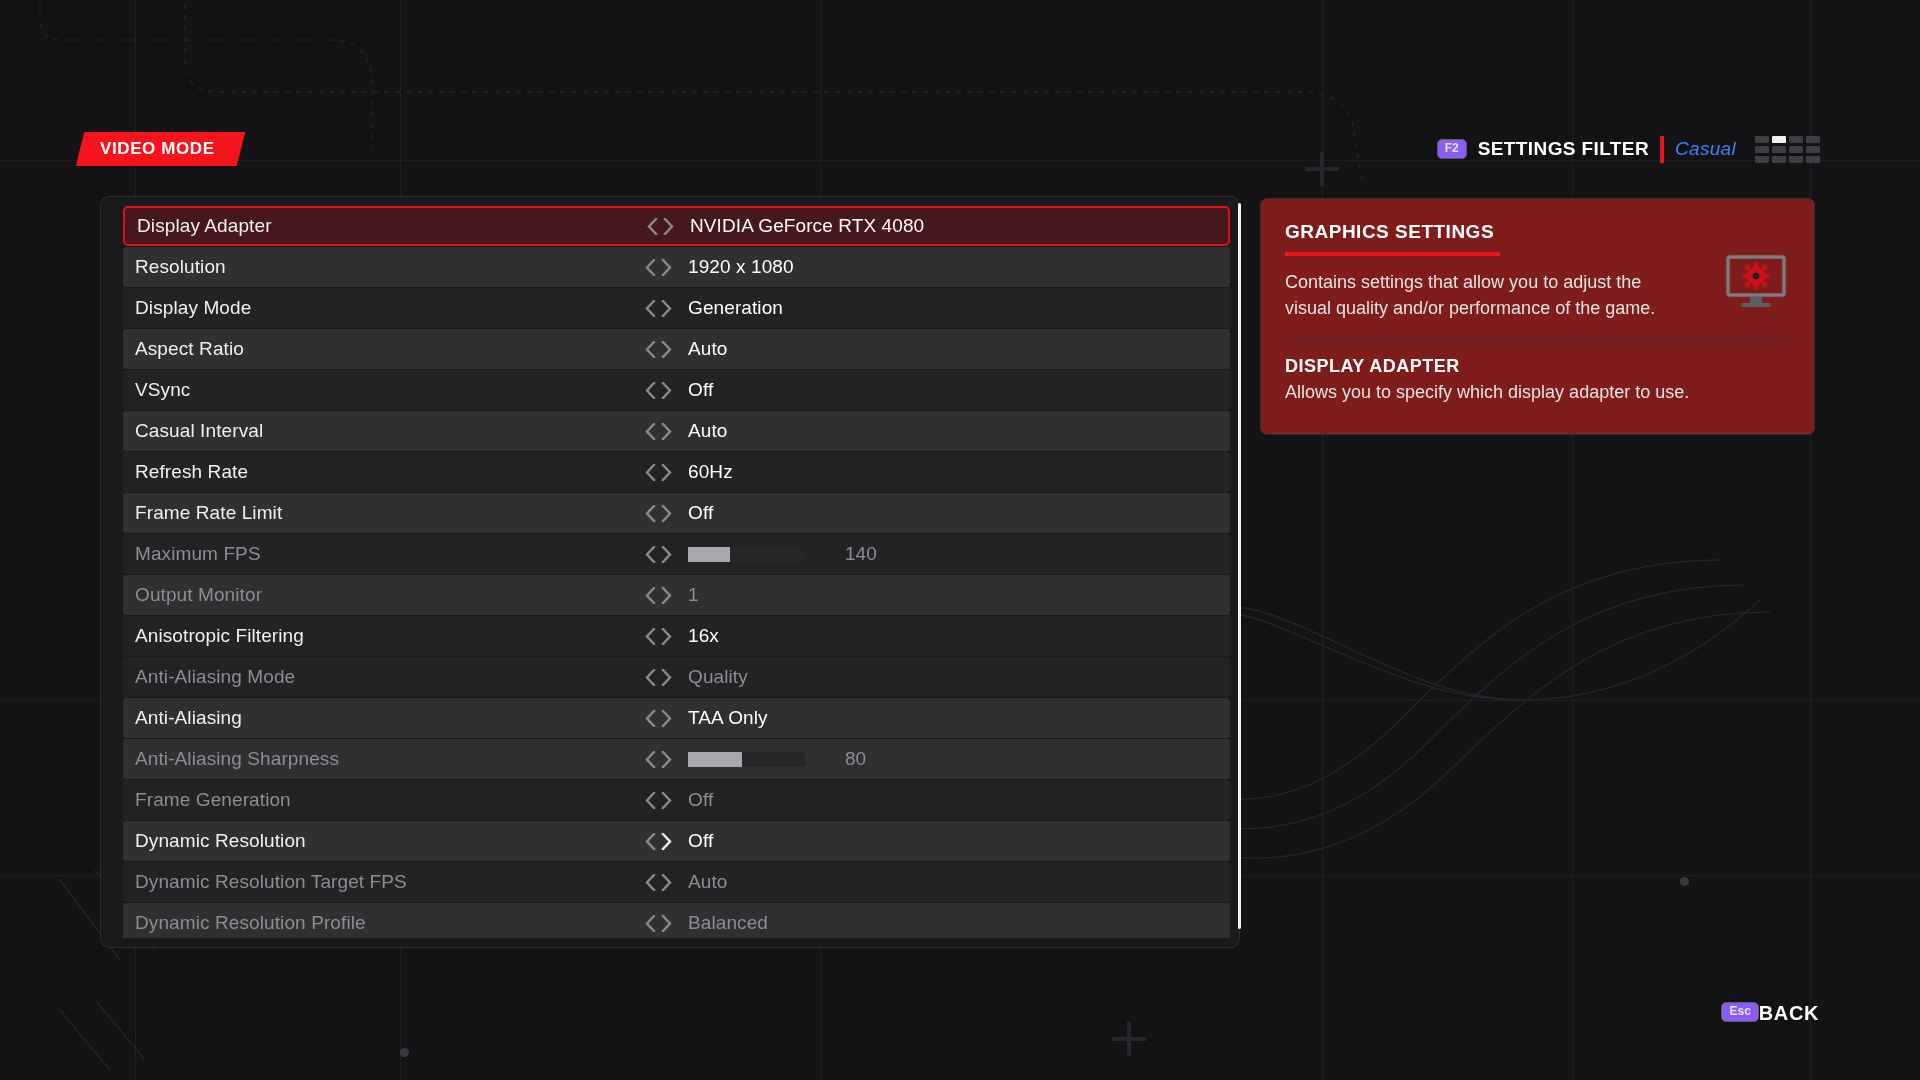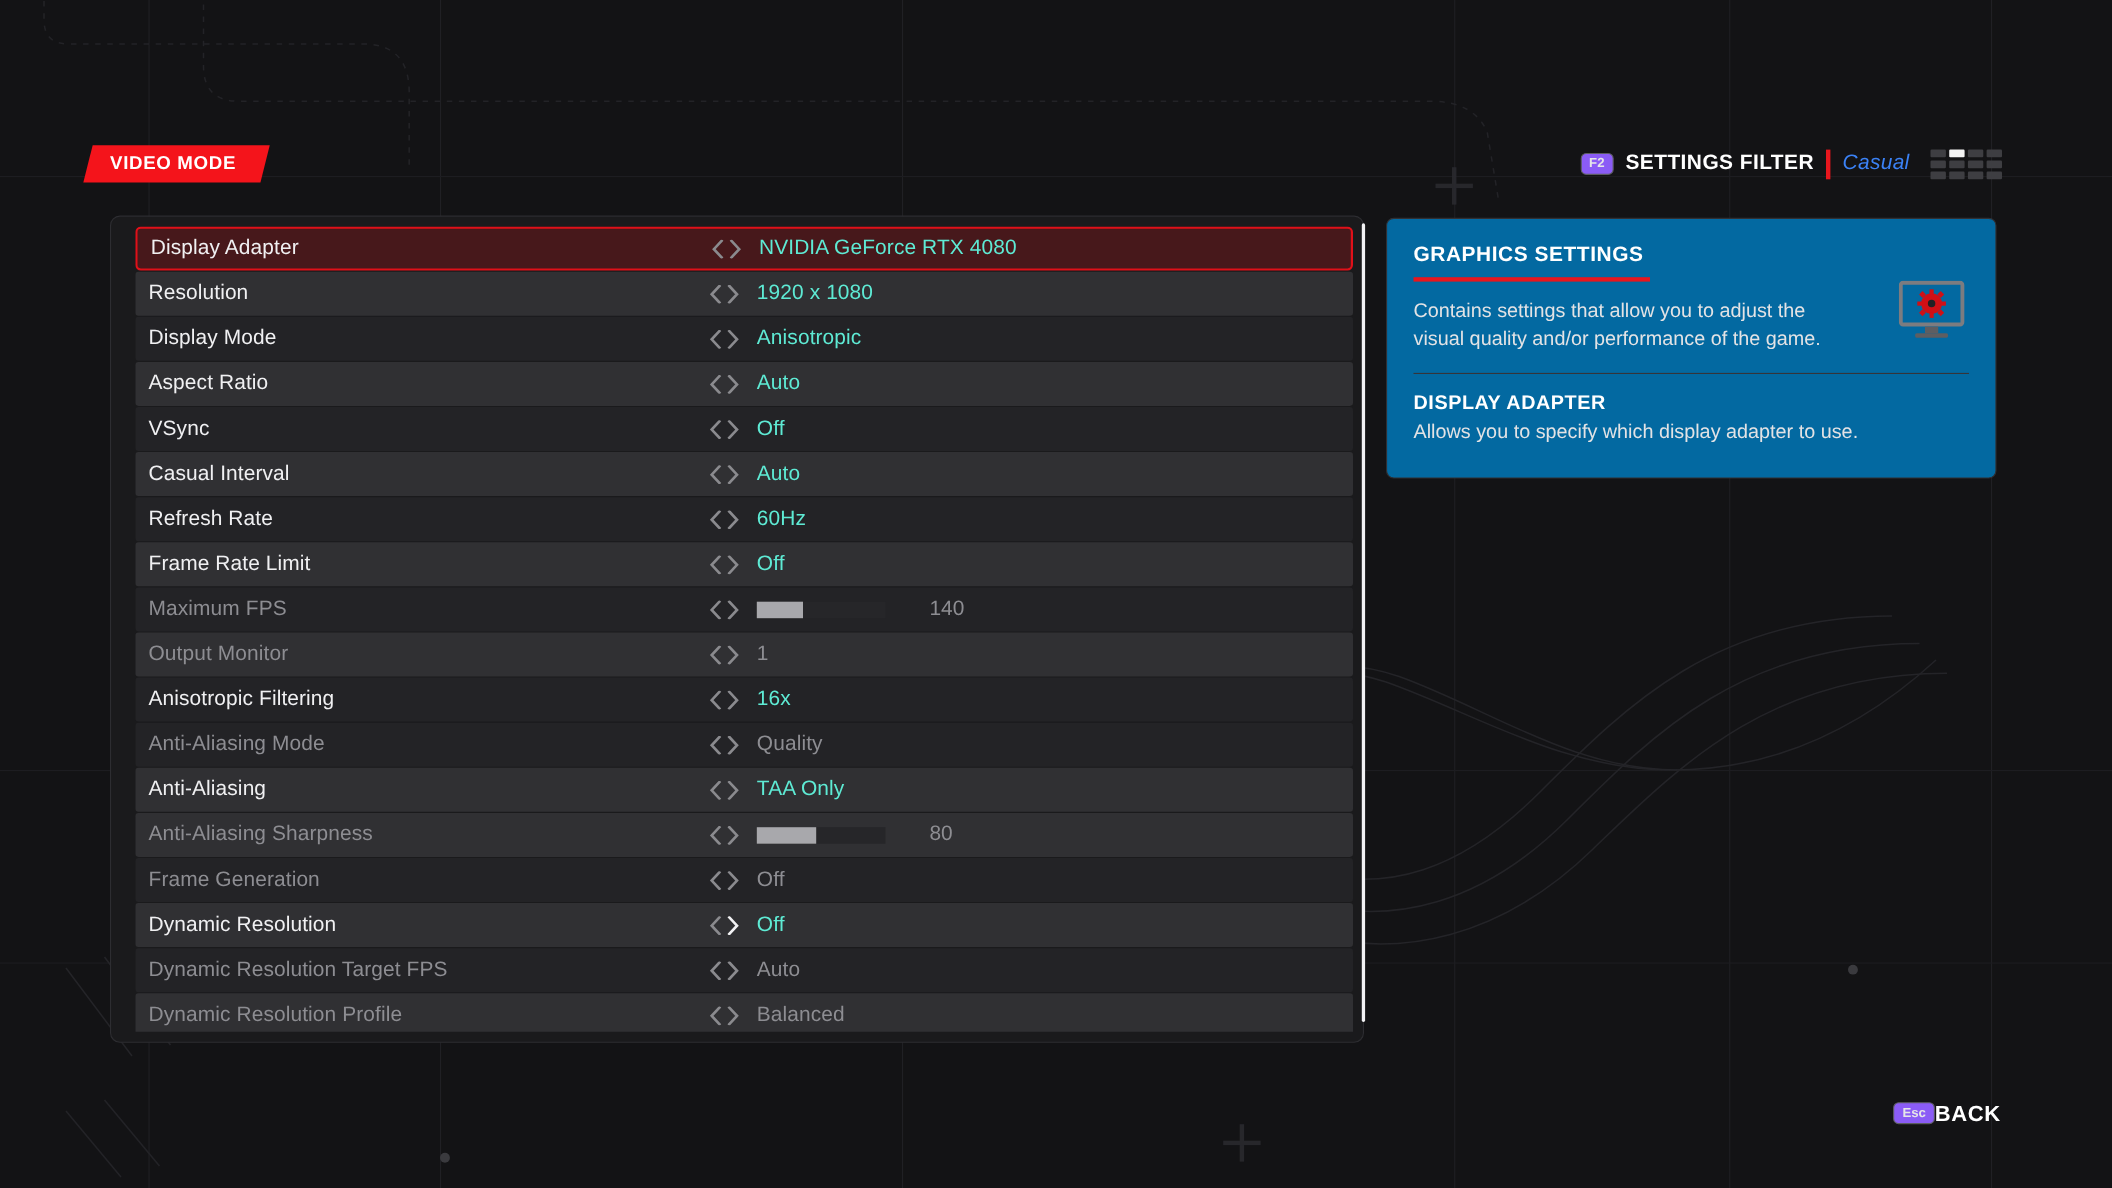--- a/index.html
+++ b/index.html
@@ -63,33 +63,33 @@
     display:flex; align-items:center; border-radius:3px;
   }
   .row.alt-a { background:#303033; }
   .row.alt-b { background:#232326; }
   .row.selected { background:#47181b; border:2px solid #e01019; border-radius:5px; height:40px; }
   .row-label { width:515px; padding-left:12px; font-size:19px; color:#f0f0f2; letter-spacing:.1px; }
   .row.disabled .row-label { color:#8d8d92; }
   .row-ctl { display:flex; align-items:center; gap:0px; }
   .arrows { display:flex; align-items:center; gap:5px; width:40px; justify-content:center; }
   .arrows svg { display:block; }
-  .row-value { font-size:19px; color:#5eead4; margin-left:10px; letter-spacing:.1px; }
+  .row-value { font-size:19px; color:#ffffff; margin-left:10px; letter-spacing:.1px; }
   .row.disabled .row-value { color:#8d8d92; }
   .slider-track { width:117px; height:15px; background:#262629; margin-left:10px; position:relative; }
   .slider-fill { position:absolute; left:0; top:0; bottom:0; background:#a8a8ac; }
   .slider-num { font-size:19px; color:#c9c9cd; margin-left:40px; }
   .row.disabled .slider-num { color:#8d8d92; }
   .list-scrollbar { position:absolute; right:-2px; top:6px; width:3px; height:726px; background:#f2f2f4; border-radius:2px; }
 
   
   .info-panel {
     position:absolute; left:1260px; top:198px;
     width:555px; height:237px;
-    background:#0369a1; border:1px solid #303034; border-radius:7px;
+    background:#7f1d1d; border:1px solid #303034; border-radius:7px;
     padding:22px 24px;
   }
   .info-h1 { color:#fff; font-size:19px; font-weight:bold; letter-spacing:.5px; }
   .info-rule { width:215px; height:4px; background:#e8161d; margin:9px 0 14px; }
   .info-body { color:#e3e3e5; font-size:18px; line-height:1.42; width:385px; }
   .info-div { width:100%; height:1px; background:#35353a; margin:18px 0 16px; }
   .info-h2 { color:#fff; font-size:18px; font-weight:bold; letter-spacing:.5px; margin-bottom:5px; }
   .info-sub { color:#e3e3e5; font-size:18px; }
   .monitor-icon { position:absolute; right:26px; top:56px; }
 
@@ -194,21 +194,21 @@
           <span class="row-label">Display Mode</span>
           <div class="row-ctl">
             <span class="arrows">
               <svg width="11" height="17" viewBox="0 0 11 17">
                 <path d="M9 1 L2 8.5 L9 16" fill="none" stroke="#8a8a8e" stroke-width="2.4" stroke-linecap="square" stroke-linejoin="miter"></path>
               </svg>
               <svg width="11" height="17" viewBox="0 0 11 17">
                 <path d="M2 1 L9 8.5 L2 16" fill="none" stroke="#8a8a8e" stroke-width="2.4" stroke-linecap="square" stroke-linejoin="miter"></path>
               </svg>
             </span>
-            <span class="row-value">Anisotropic</span>
+            <span class="row-value">Generation</span>
           </div>
         </div>
         <div class="row alt-a ">
           <span class="row-label">Aspect Ratio</span>
           <div class="row-ctl">
             <span class="arrows">
               <svg width="11" height="17" viewBox="0 0 11 17">
                 <path d="M9 1 L2 8.5 L9 16" fill="none" stroke="#8a8a8e" stroke-width="2.4" stroke-linecap="square" stroke-linejoin="miter"></path>
               </svg>
               <svg width="11" height="17" viewBox="0 0 11 17">

